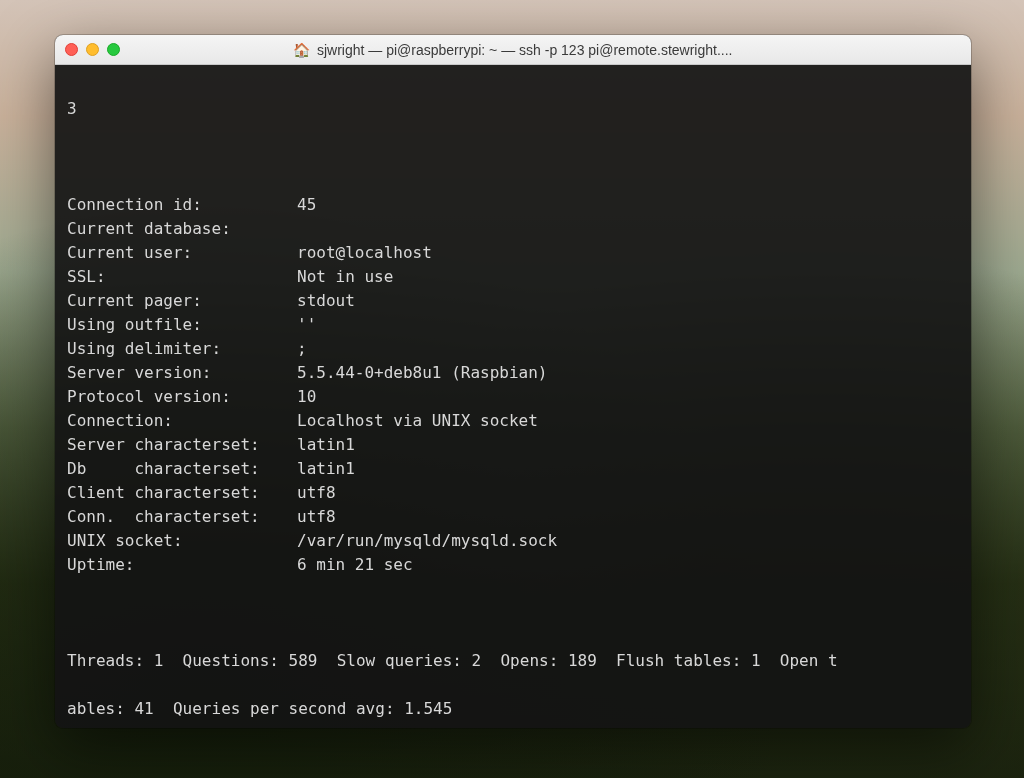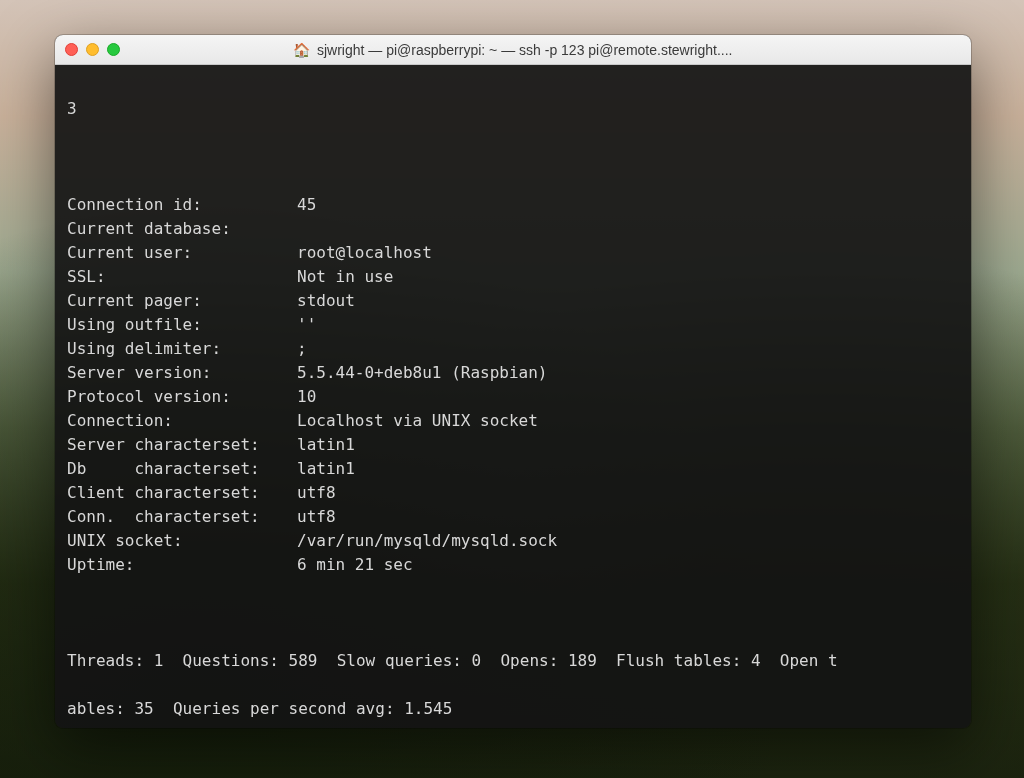--- a/index.html
+++ b/index.html
@@ -128,19 +128,19 @@
       <span class="home-icon">🏠</span>
       <span>sjwright — pi@raspberrypi: ~ — ssh -p 123 pi@remote.stewright....</span>
     </div>
   </div>
 
   <div class="terminal-body">
 <div>3</div>
 <div> </div>
 <div id="status-rows"><div class="term-row"><span class="term-label">Connection id:</span><span>45</span></div><div class="term-row"><span class="term-label">Current database:</span><span></span></div><div class="term-row"><span class="term-label">Current user:</span><span>root@localhost</span></div><div class="term-row"><span class="term-label">SSL:</span><span>Not in use</span></div><div class="term-row"><span class="term-label">Current pager:</span><span>stdout</span></div><div class="term-row"><span class="term-label">Using outfile:</span><span>''</span></div><div class="term-row"><span class="term-label">Using delimiter:</span><span>;</span></div><div class="term-row"><span class="term-label">Server version:</span><span>5.5.44-0+deb8u1 (Raspbian)</span></div><div class="term-row"><span class="term-label">Protocol version:</span><span>10</span></div><div class="term-row"><span class="term-label">Connection:</span><span>Localhost via UNIX socket</span></div><div class="term-row"><span class="term-label">Server characterset:</span><span>latin1</span></div><div class="term-row"><span class="term-label">Db     characterset:</span><span>latin1</span></div><div class="term-row"><span class="term-label">Client characterset:</span><span>utf8</span></div><div class="term-row"><span class="term-label">Conn.  characterset:</span><span>utf8</span></div><div class="term-row"><span class="term-label">UNIX socket:</span><span>/var/run/mysqld/mysqld.sock</span></div><div class="term-row"><span class="term-label">Uptime:</span><span>6 min 21 sec</span></div></div>
 <div> </div>
-<div>Threads: 1  Questions: 589  Slow queries: 0  Opens: 189  Flush tables: 4  Open t</div>
-<div>ables: 35  Queries per second avg: 1.545</div>
+<div>Threads: 1  Questions: 589  Slow queries: 2  Opens: 189  Flush tables: 1  Open t</div>
+<div>ables: 41  Queries per second avg: 1.545</div>
 
 
 
   </div>
 </div>
 
 </body></html>

